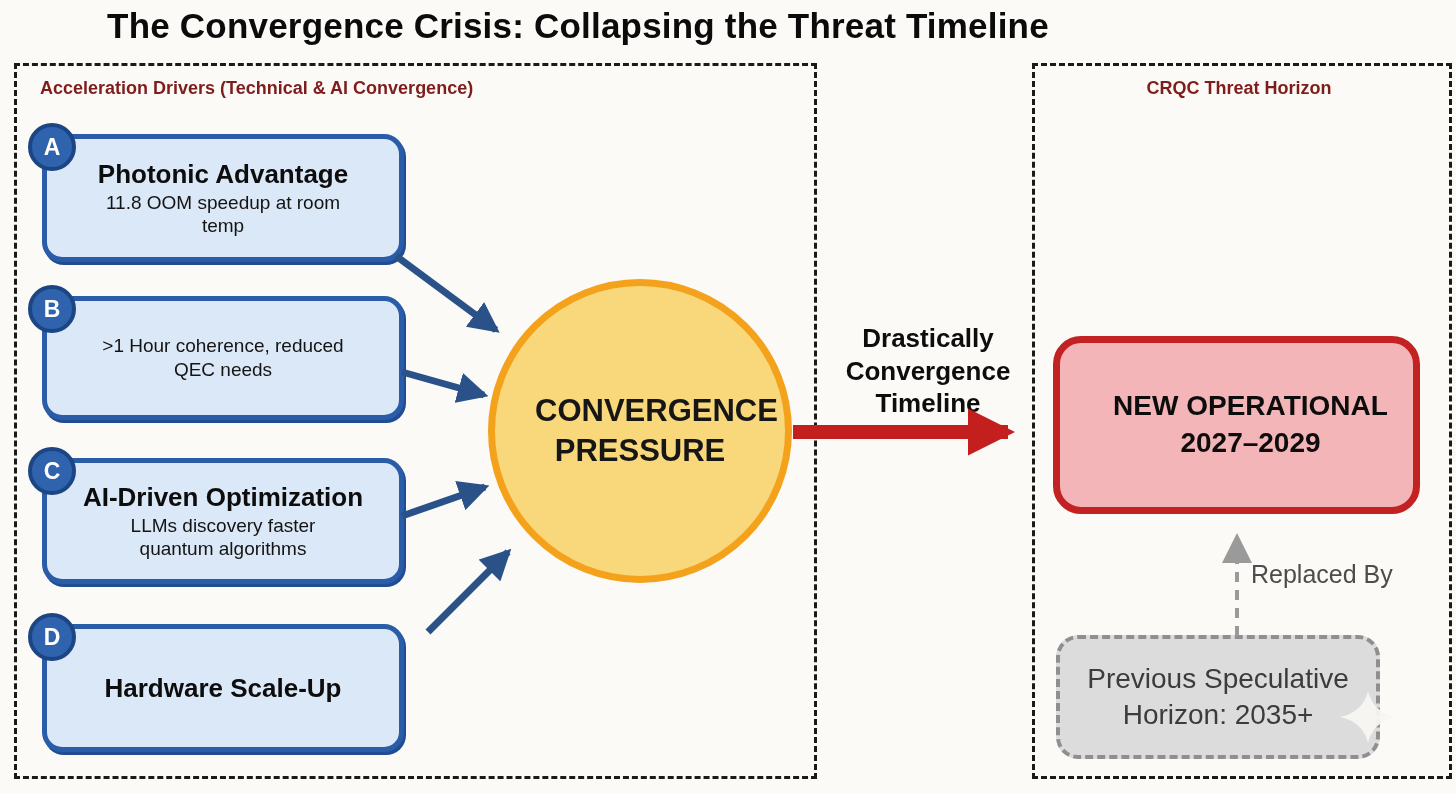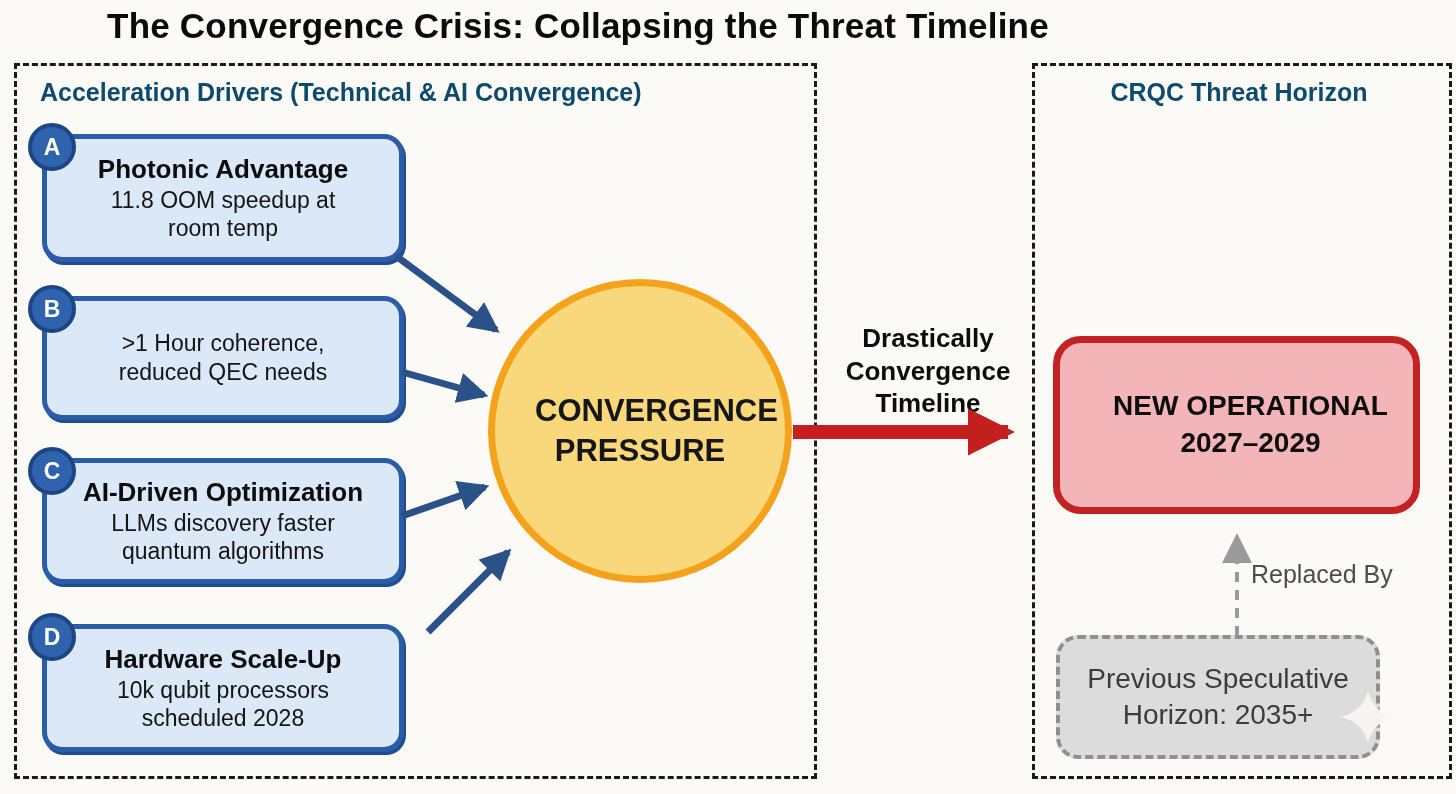--- a/index.html
+++ b/index.html
@@ -13,38 +13,38 @@
   .title{
     top:6px;left:0;width:1156px;text-align:center;
     font-size:35px;font-weight:bold;color:#0b0b0b;letter-spacing:0.2px;
   }
   .panel{
     border:3px dashed #1a1a1a;background:transparent;
   }
   .panel-left{left:14px;top:63px;width:797px;height:710px;}
   .panel-right{left:1032px;top:63px;width:414px;height:710px;}
   .panel-header{
-    font-size:25px;font-weight:bold;color:#0c4a6e;white-space:nowrap;
+    font-size:18px;font-weight:bold;color:#7f1d1d;white-space:nowrap;
   }
   .left-header{left:40px;top:78px;}
   .right-header{left:1032px;top:78px;width:414px;text-align:center;}
 
   .driver-card{
     left:42px;width:352px;
     background:#dbe8f7;border:5px solid #2b5ca8;border-radius:20px;
     box-shadow:2px 3px 0 #1f4c92;
     display:flex;flex-direction:column;justify-content:center;align-items:center;
     text-align:center;
   }
   .driver-a{top:134px;height:118px;}
   .driver-b{top:296px;height:114px;}
   .driver-c{top:458px;height:116px;}
   .driver-d{top:624px;height:118px;}
   .driver-title{font-size:26px;font-weight:bold;color:#0d0d0d;line-height:1.25;}
-  .driver-desc{font-size:23px;color:#141414;line-height:1.25;max-width:262px;}
+  .driver-desc{font-size:19px;color:#141414;line-height:1.25;max-width:262px;}
   .badge{
     position:absolute;left:-19px;top:-16px;width:40px;height:40px;border-radius:50%;
     background:#2f63ae;border:4px solid #1c4584;color:#fff;
     font-size:23px;font-weight:bold;
     display:flex;align-items:center;justify-content:center;
   }
 
   .pressure-circle{
     left:488px;top:279px;width:290px;height:290px;border-radius:50%;
     background:#f9d87b;border:7px solid #f4a21c;
@@ -106,21 +106,20 @@
 
 <div class="abs driver-card driver-c">
   <div class="badge">C</div>
   <div class="driver-title">AI-Driven Optimization</div>
   <div class="driver-desc">LLMs discovery faster quantum algorithms</div>
 </div>
 
 <div class="abs driver-card driver-d">
   <div class="badge">D</div>
   <div class="driver-title">Hardware Scale-Up</div>
-  <div class="driver-desc">10k qubit processors scheduled 2028</div>
 </div>
 
 <div class="abs pressure-circle">
   <div class="pressure-label">CONVERGENCE PRESSURE</div>
 </div>
 
 <div class="abs compress-label">Drastically Convergence Timeline</div>
 
 <div class="abs reality-box">
   <div class="reality-line">NEW OPERATIONAL</div>

